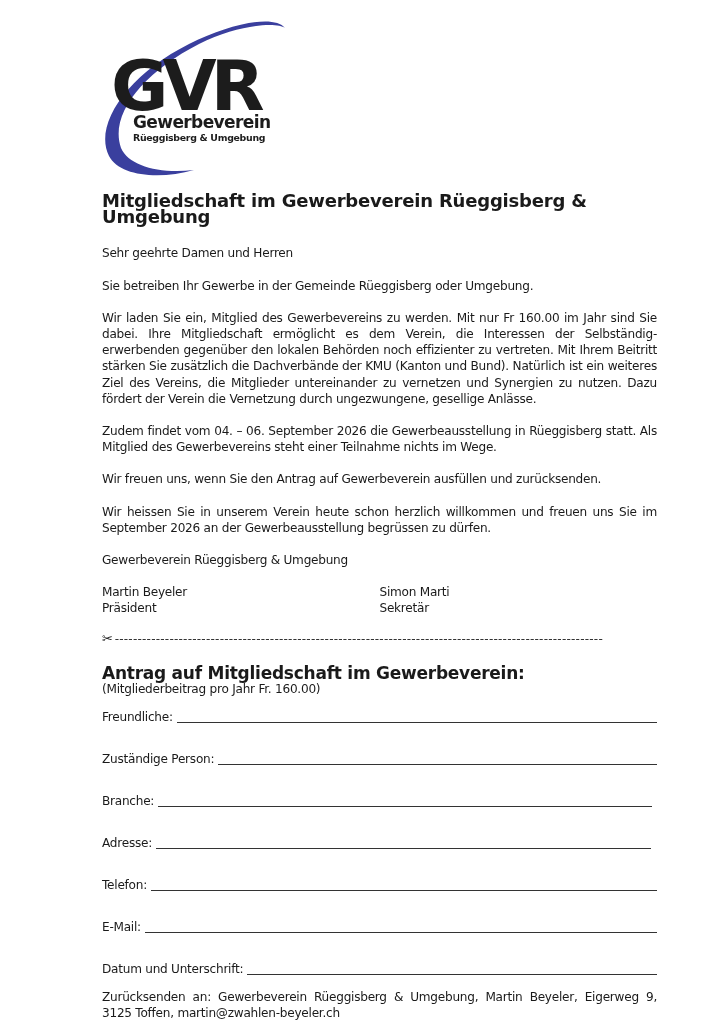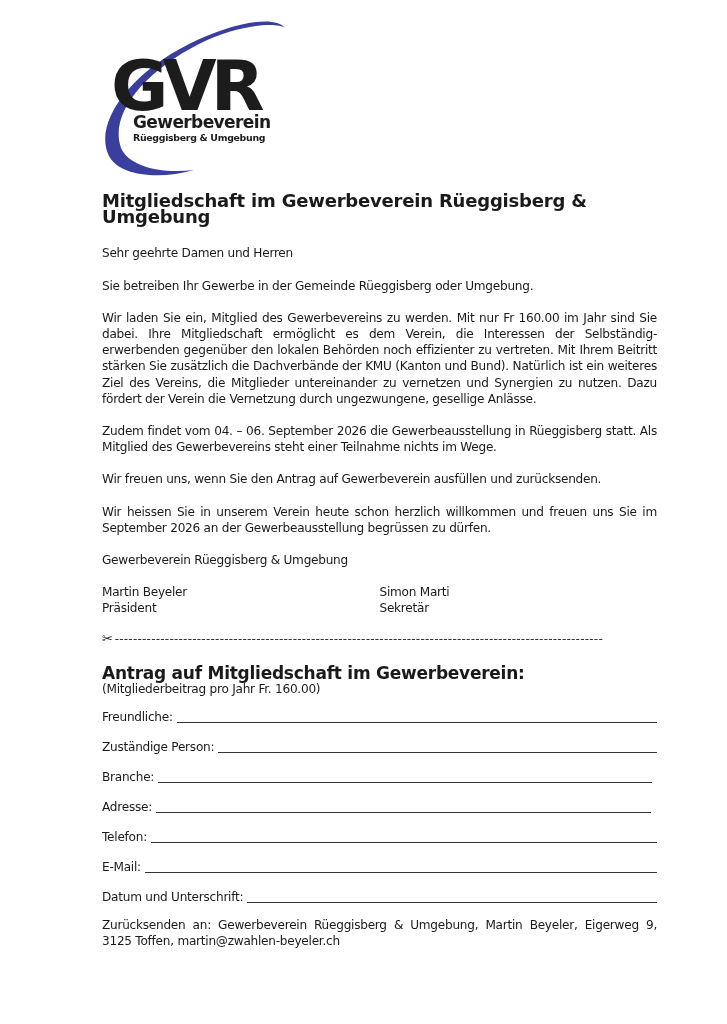--- a/index.html
+++ b/index.html
@@ -15,21 +15,21 @@
   p { margin: 0; }
   .justify { text-align: justify; }
   .gap-title { height: 20px; }
   .gap { height: 16px; }
   .sig-row { display: flex; }
   .sig-col { width: 347px; }
   .cut-line { display: flex; align-items: center; margin-top: 14px; white-space: nowrap; overflow: hidden; width: 556px; }
   .scissors { font-size: 13px; margin-right: 2px; }
   .dashes { letter-spacing: 0.2px; color: #333; }
   .form-title { font-weight: bold; margin-top: 18px; font-size: 17px; }
-  .field { display: flex; align-items: flex-end; height: 18px; margin-top: 12px; }
+  .field { display: flex; align-items: flex-end; height: 18px; margin-top: 24px; }
   .field:first-of-type { margin-top: 0; }
   .field-label { white-space: nowrap; padding-right: 4px; }
   .field-line { flex: 1; border-bottom: 1px solid #333; height: 12px; margin-bottom: 2px; }
 </style>
 </head>
 <body>
 
 <div class="page">
 
   <div class="logo">

